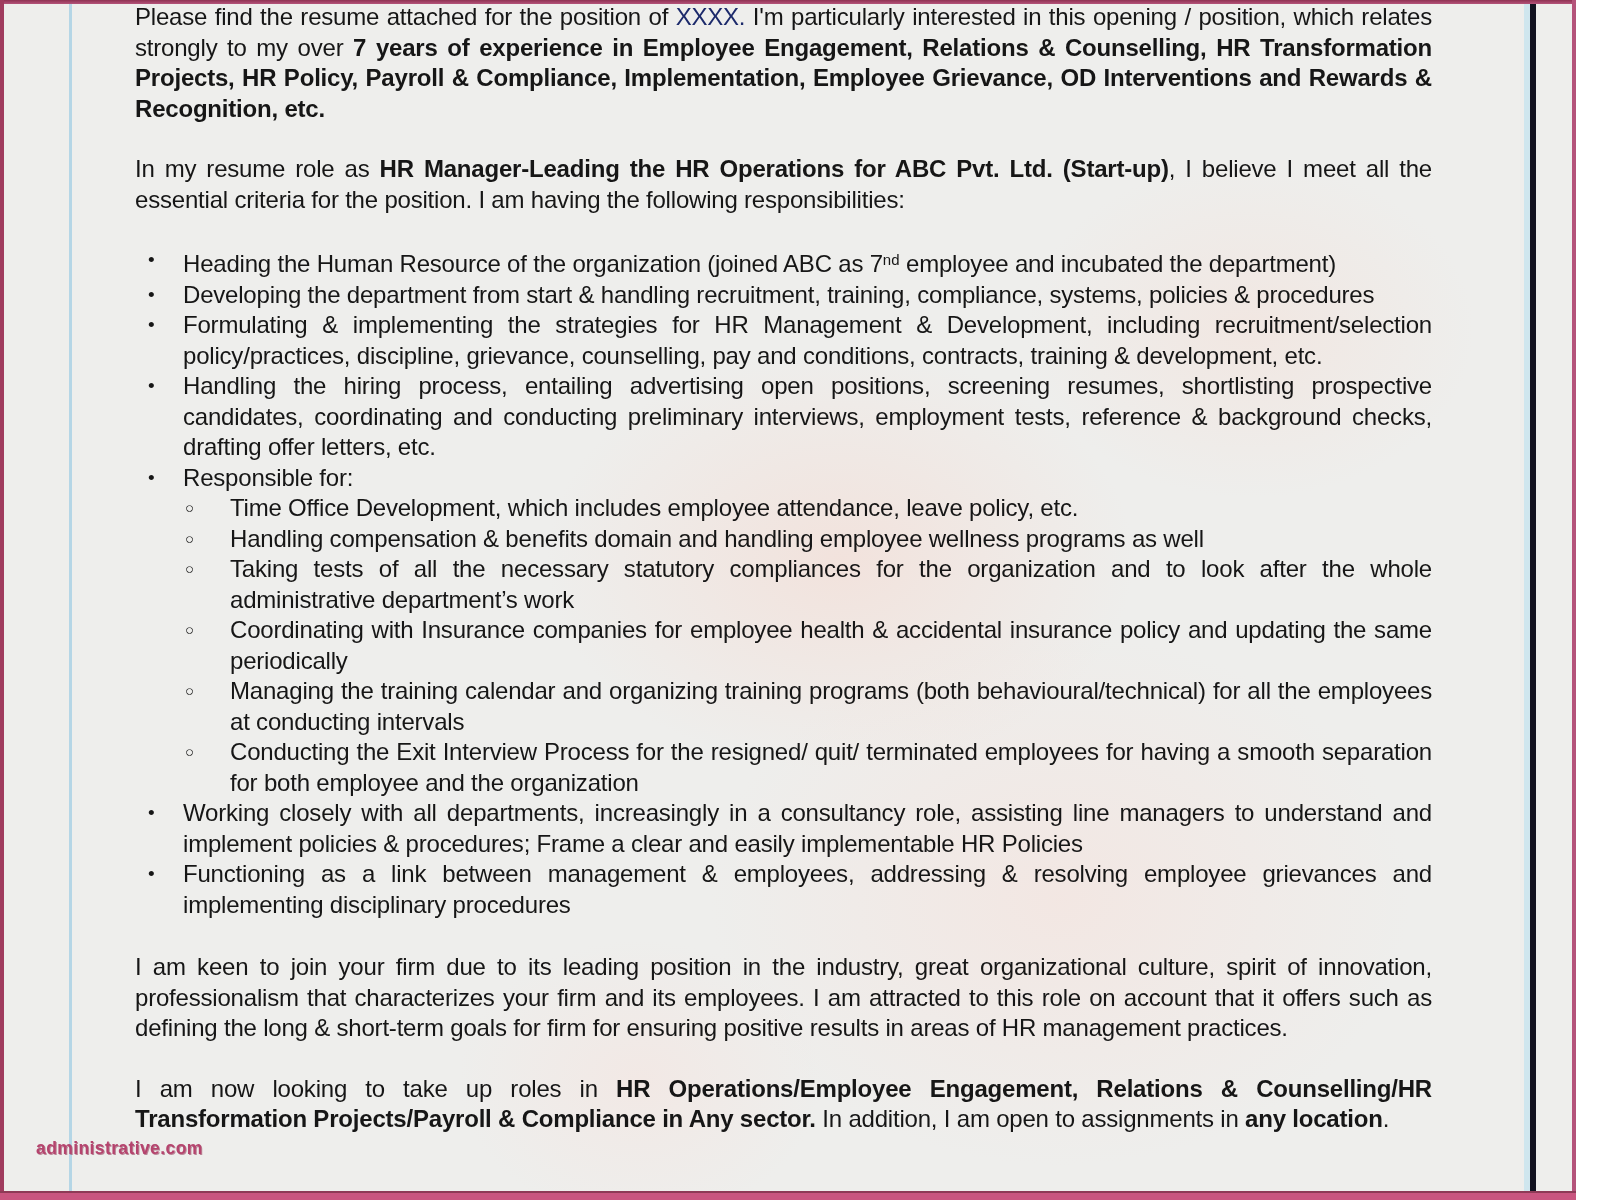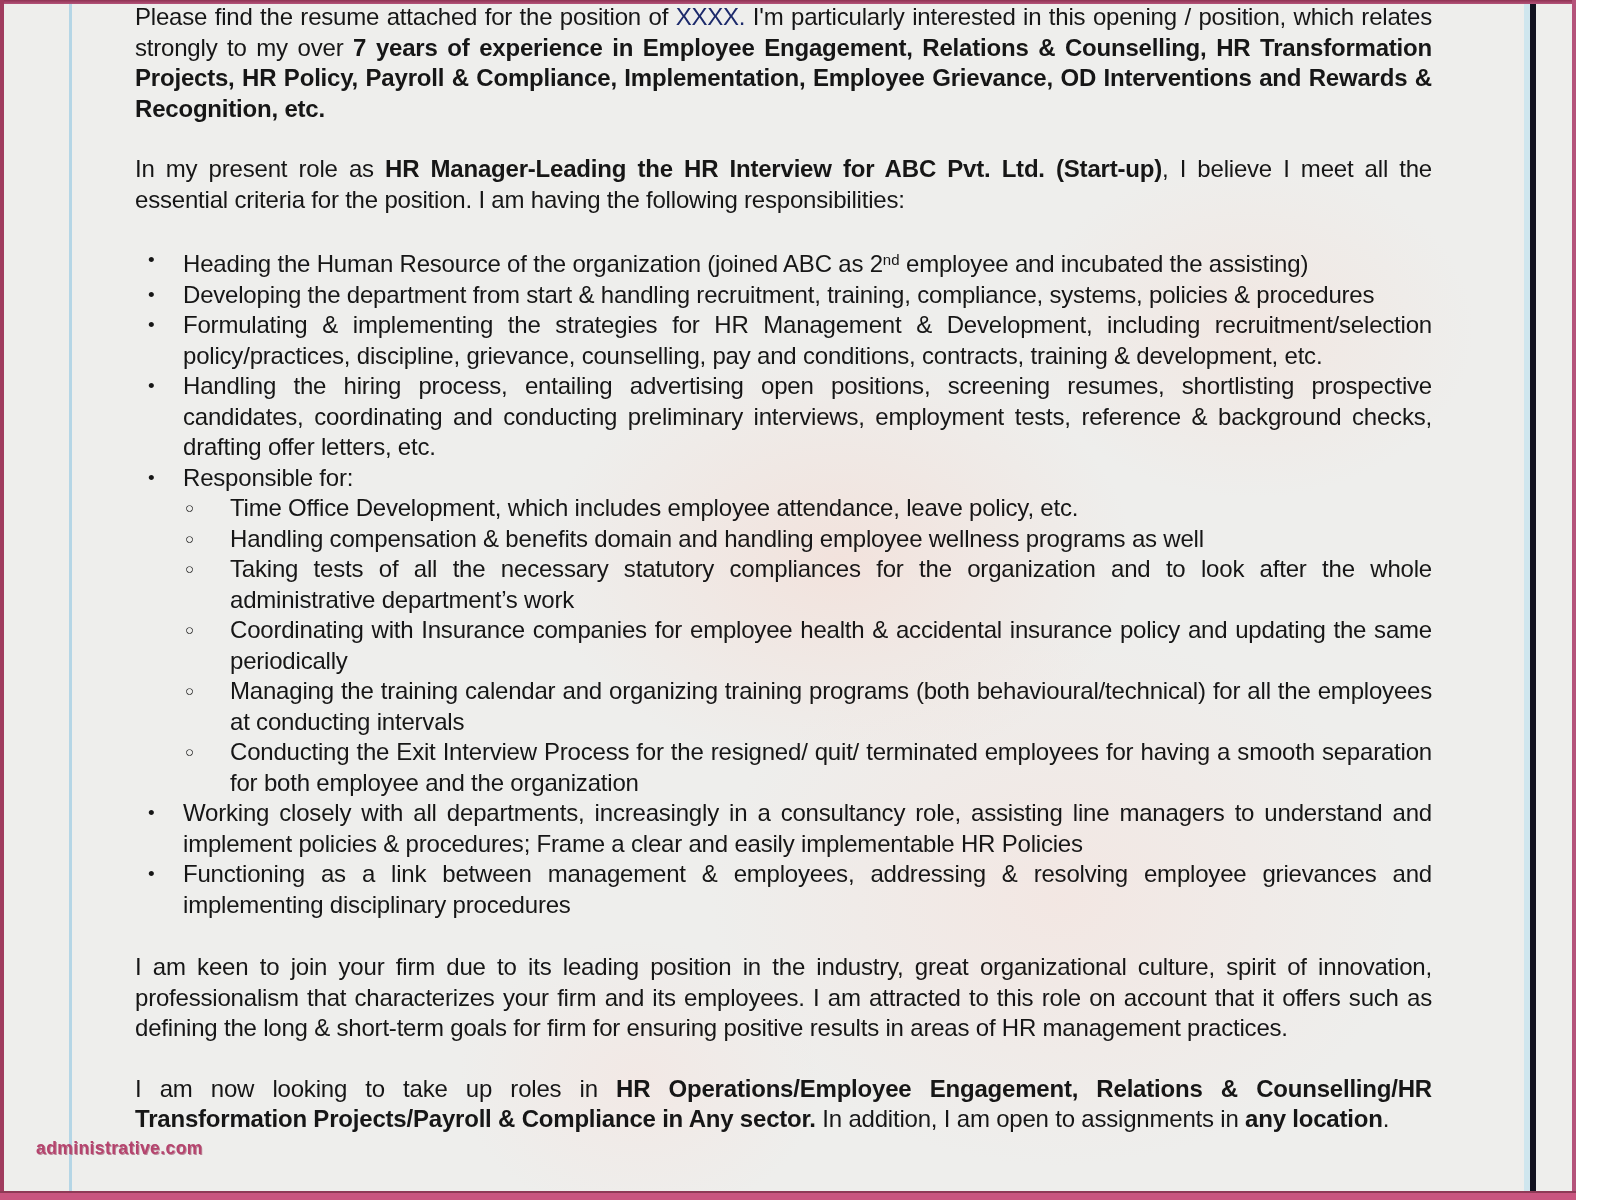--- a/index.html
+++ b/index.html
@@ -69,27 +69,27 @@
 <div class="page">
 
   <div class="rule-margin-left"></div>
   <div class="rule-right-blue"></div>
   <div class="rule-right-black"></div>
 
   <div class="content">
 
     <p class="para"><span>Please find the resume attached for the position of </span><span class="navy">XXXX.</span><span> I'm particularly interested in this opening / position, which relates strongly to my over </span><span class="b">7 years of experience in Employee Engagement, Relations &amp; Counselling, HR Transformation Projects, HR Policy, Payroll &amp; Compliance, Implementation, Employee Grievance, OD Interventions and Rewards &amp; Recognition, etc.</span></p>
 
-    <p class="para"><span>In my present role as </span><span class="b">HR Manager-Leading the HR Interview for ABC Pvt. Ltd. (Start-up)</span><span>, I believe I meet all the essential criteria for the position. I am having the following responsibilities:</span></p>
+    <p class="para"><span>In my resume role as </span><span class="b">HR Manager-Leading the HR Operations for ABC Pvt. Ltd. (Start-up)</span><span>, I believe I meet all the essential criteria for the position. I am having the following responsibilities:</span></p>
 
     <div class="list">
 
       <div class="li l1">
         <span class="marker">•</span>
-        <span class="li-text"><span>Heading the Human Resource of the organization (joined ABC as 2</span><span class="sup">nd</span><span> employee and incubated the assisting)</span></span>
+        <span class="li-text"><span>Heading the Human Resource of the organization (joined ABC as 7</span><span class="sup">nd</span><span> employee and incubated the department)</span></span>
       </div>
 
       <div class="li l1">
         <span class="marker">•</span>
         <span class="li-text">Developing the department from start &amp; handling recruitment, training, compliance, systems, policies &amp; procedures</span>
       </div>
 
       <div class="li l1">
         <span class="marker">•</span>
         <span class="li-text">Formulating &amp; implementing the strategies for HR Management &amp; Development, including recruitment/selection policy/practices, discipline, grievance, counselling, pay and conditions, contracts, training &amp; development, etc.</span>

